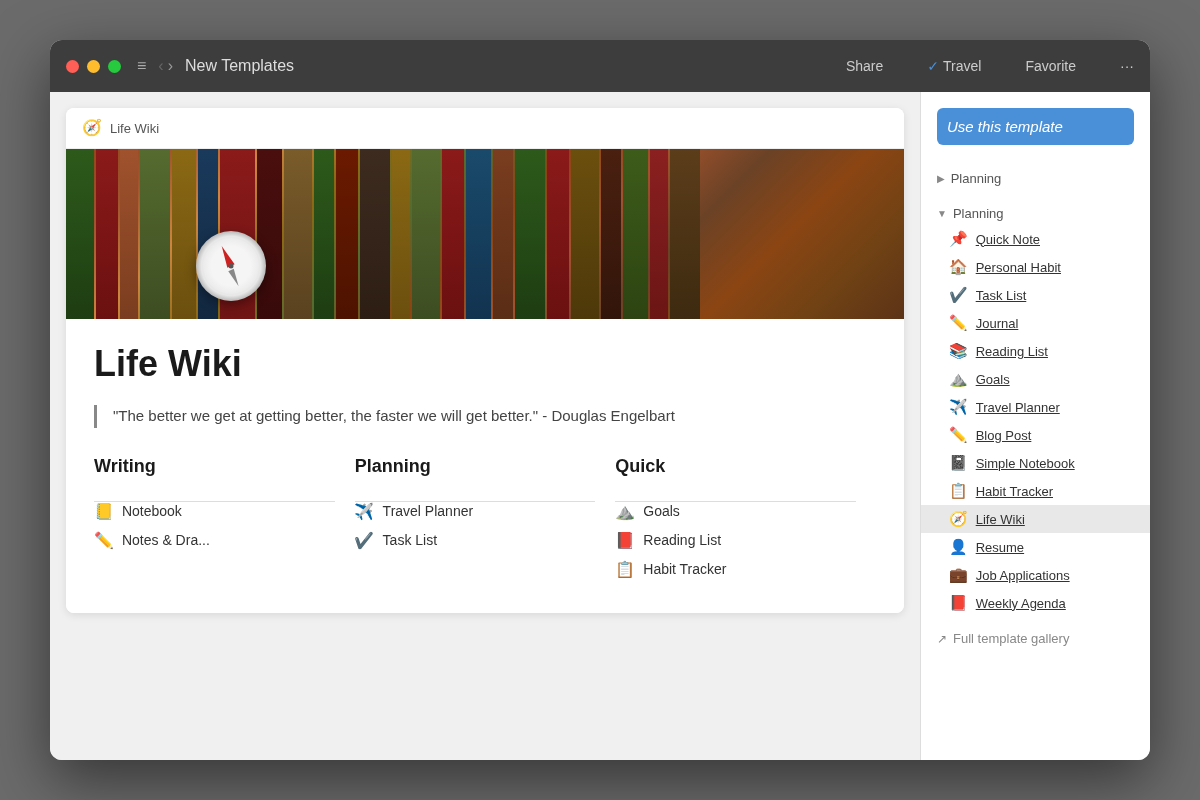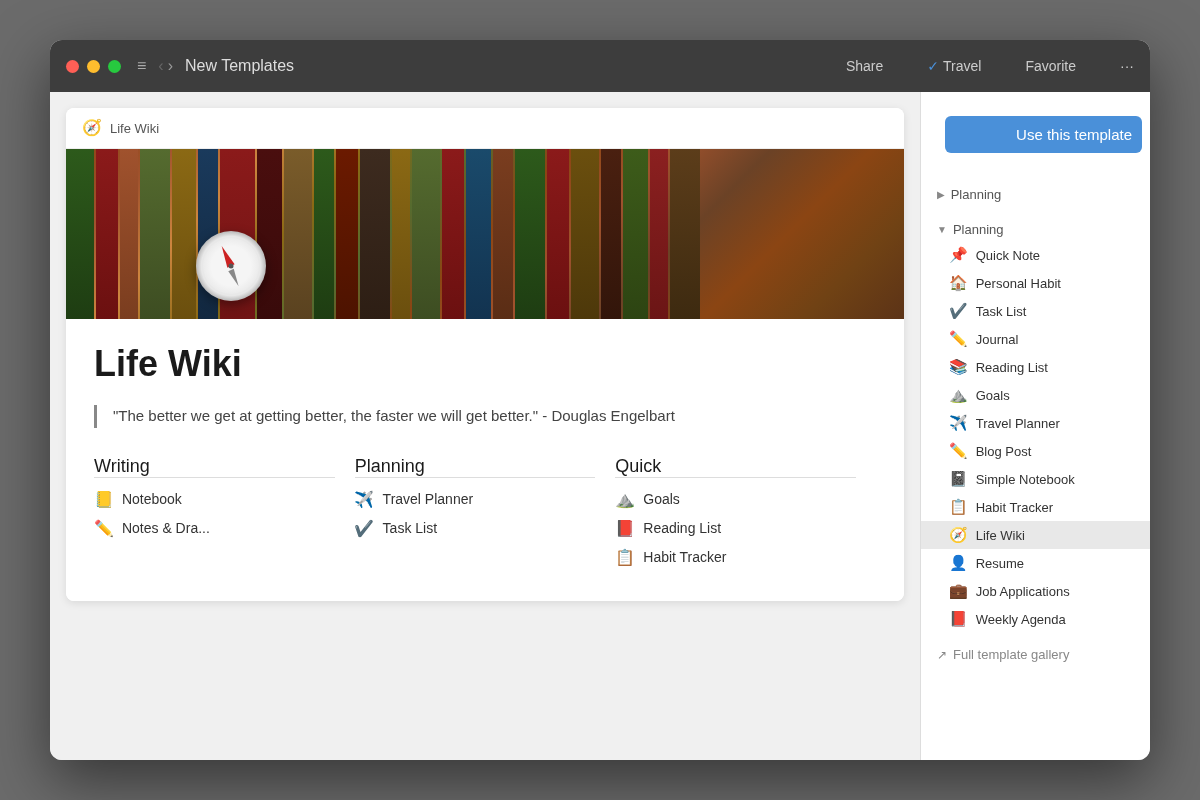--- a/index.html
+++ b/index.html
@@ -222,24 +222,23 @@
       gap: 0;
     }
 
     .column {
       flex: 1;
       padding-right: 20px;
     }
 
     .column-title {
       font-size: 18px;
-      font-weight: 400;
+      font-weight: 700;
       color: #1a1a1a;
-      margin-bottom: 12px;
-      padding-bottom: 0;
+      padding-bottom: 24px;
       border-bottom: 1px solid #ddd;
     }
 
     .column-item {
       display: flex;
       align-items: center;
       gap: 8px;
       margin-bottom: 10px;
       font-size: 14px;
       color: #333;
@@ -254,31 +253,32 @@
     .sidebar {
       width: 230px;
       background: white;
       border-left: 1px solid #ddd;
       overflow-y: auto;
       flex-shrink: 0;
     }
 
     .use-template-btn {
       display: block;
-      margin: 24px;
+      margin: 16px;
       padding: 10px;
       background: #4a90d9;
       color: white;
       border: none;
       border-radius: 6px;
       font-size: 15px;
       font-weight: 500;
-      text-align: right;
+      text-align: left;
       cursor: pointer;
       width: calc(100% - 32px);
+      font-style: italic;
     }
 
     .sidebar-section {
       padding: 6px 0;
     }
 
     .sidebar-section-header {
       display: flex;
       align-items: center;
       gap: 6px;
@@ -307,20 +307,21 @@
       background: #e8e8e8;
     }
 
     .sidebar-item-emoji {
       font-size: 15px;
       flex-shrink: 0;
     }
 
     .sidebar-item-label {
       flex: 1;
+      text-decoration: underline;
     }
 
     .sidebar-footer {
       display: flex;
       align-items: center;
       gap: 6px;
       padding: 8px 16px;
       font-size: 13px;
       color: #888;
       cursor: pointer;

